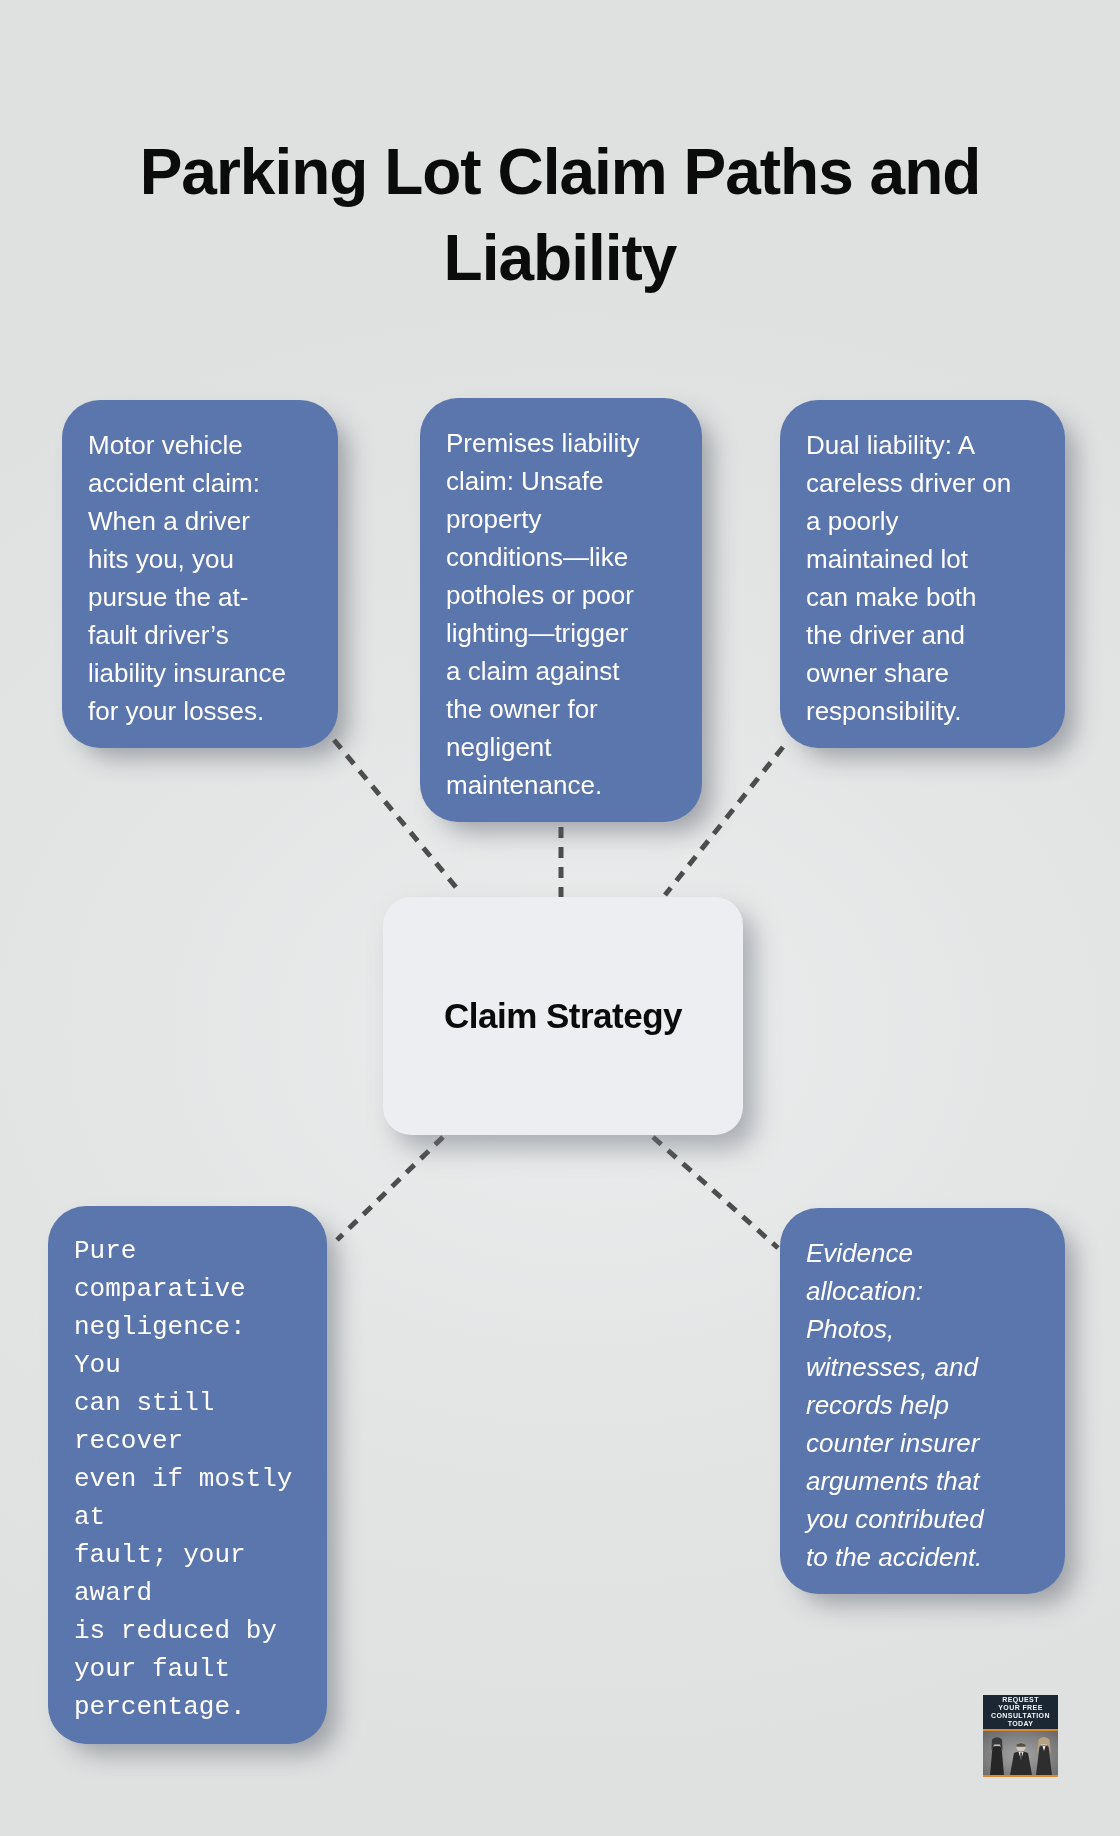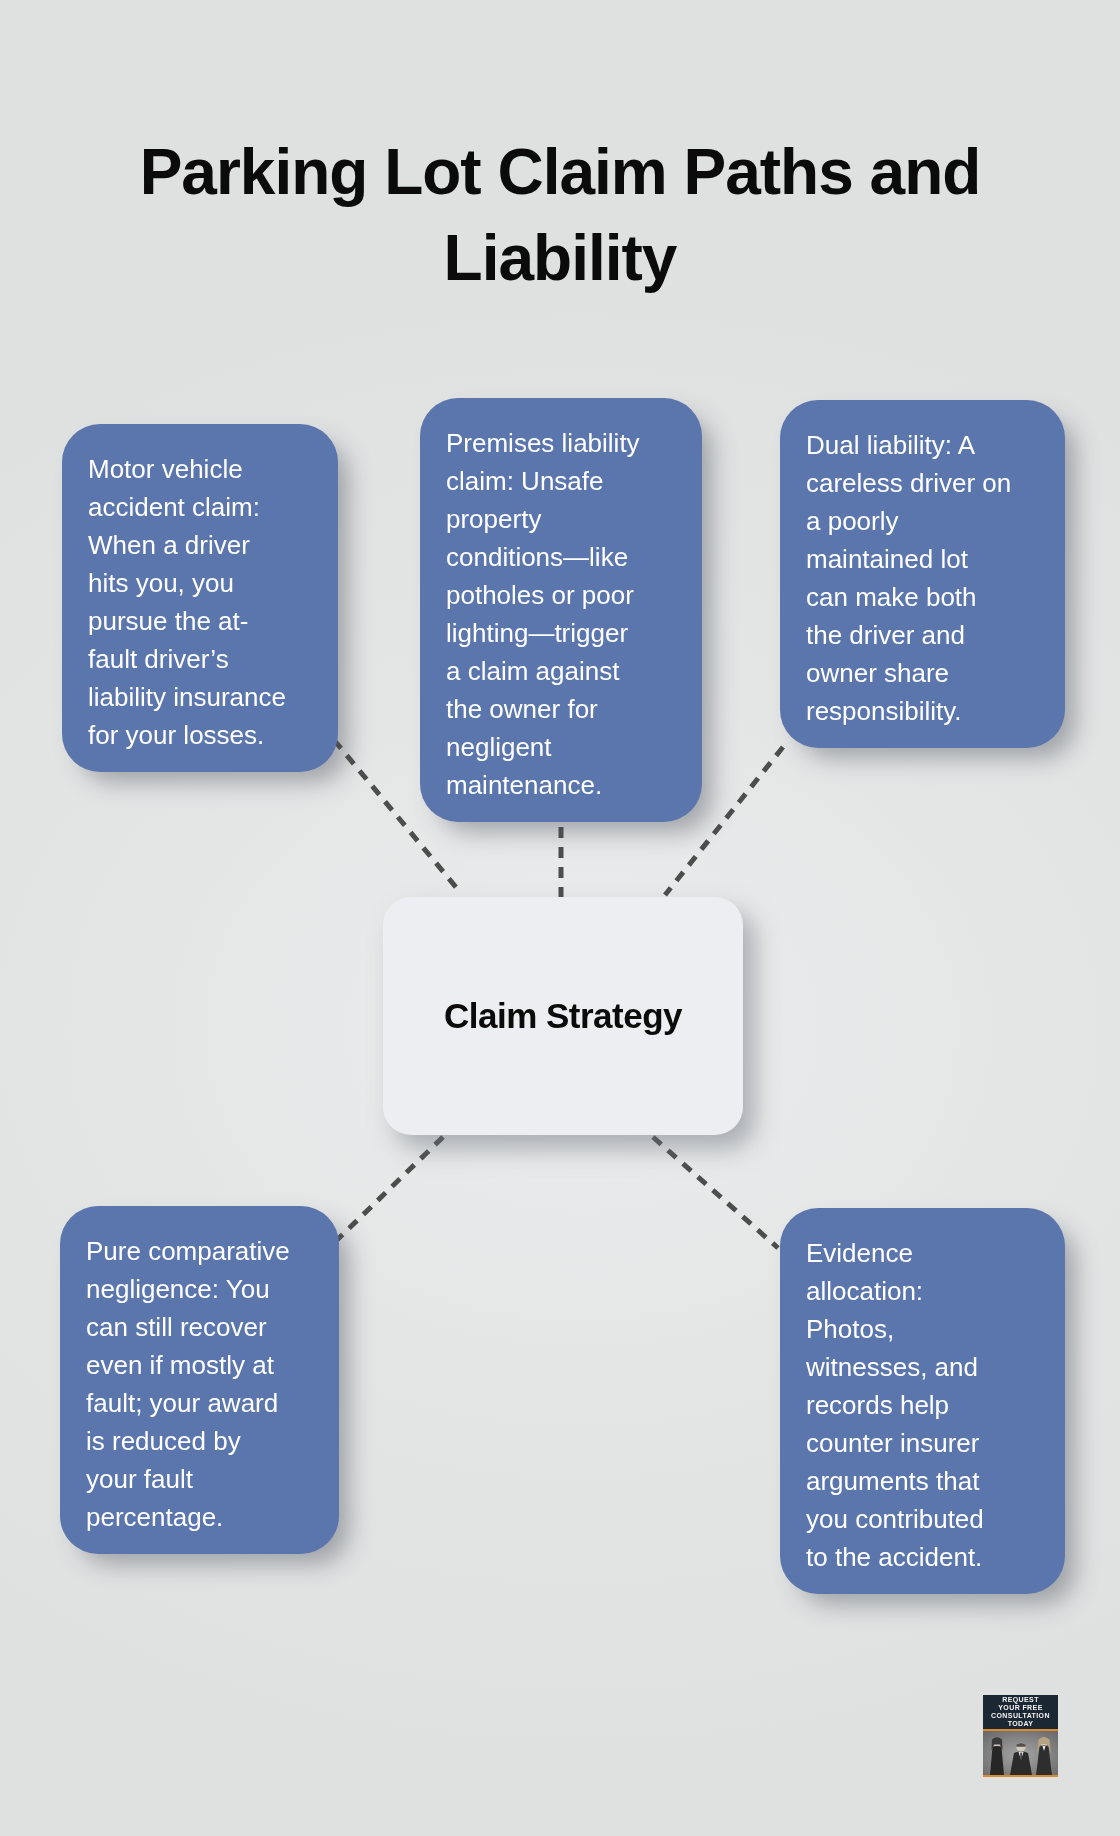--- a/index.html
+++ b/index.html
@@ -23,25 +23,25 @@
   .node{
     position:absolute;
     background:#5b76ac;
     border-radius:38px;
     color:#ffffff;
     font-size:26px;line-height:38px;
     padding:26px 24px 18px 26px;
     white-space:pre-line;
     box-shadow:14px 14px 24px -4px rgba(75,80,90,0.45);
   }
-  .node-1{left:62px;top:400px;width:226px;margin-top:24px;}
+  .node-1{left:62px;top:400px;width:226px;}
   .node-2{left:420px;top:398px;width:232px;}
   .node-3{left:780px;top:400px;width:235px;}
-  .node-4{left:60px;top:1206px;width:229px;}
-  .node-5{left:780px;top:1208px;width:235px;}
+  .node-4{left:48px;top:1206px;width:229px;font-family:Liberation Mono, monospace;}
+  .node-5{left:780px;top:1208px;width:235px;font-style:italic;}
   .center-node{
     position:absolute;left:383px;top:897px;width:360px;height:238px;
     background:#edeef1;border-radius:28px;
     display:flex;align-items:center;justify-content:center;
     box-shadow:12px 14px 24px rgba(110,115,125,0.5);
   }
   .center-label{
     font-size:35px;font-weight:800;color:#0b0b0b;letter-spacing:-0.5px;text-align:right;
   }
   .badge{

